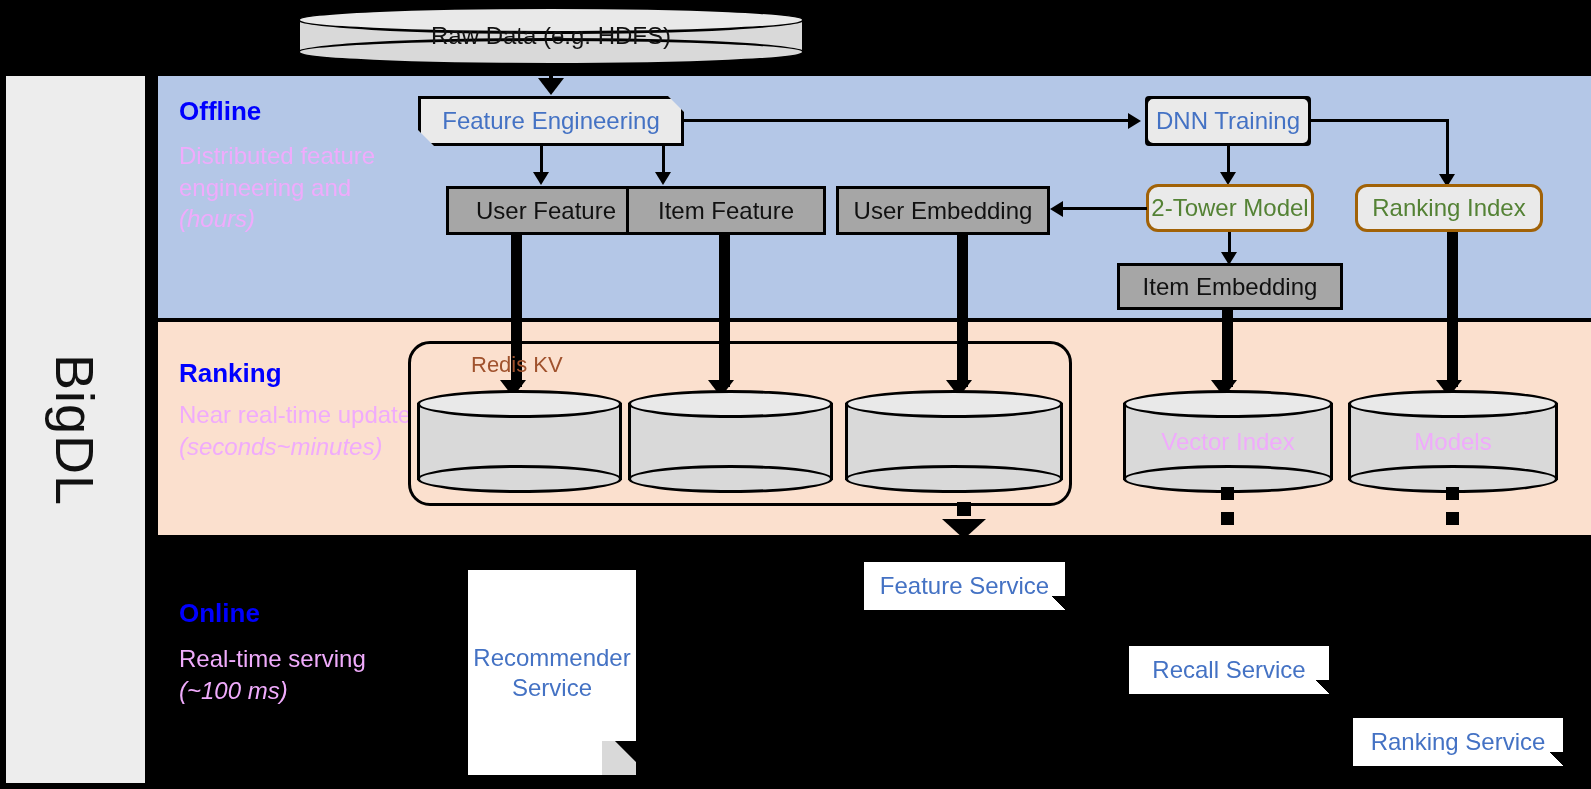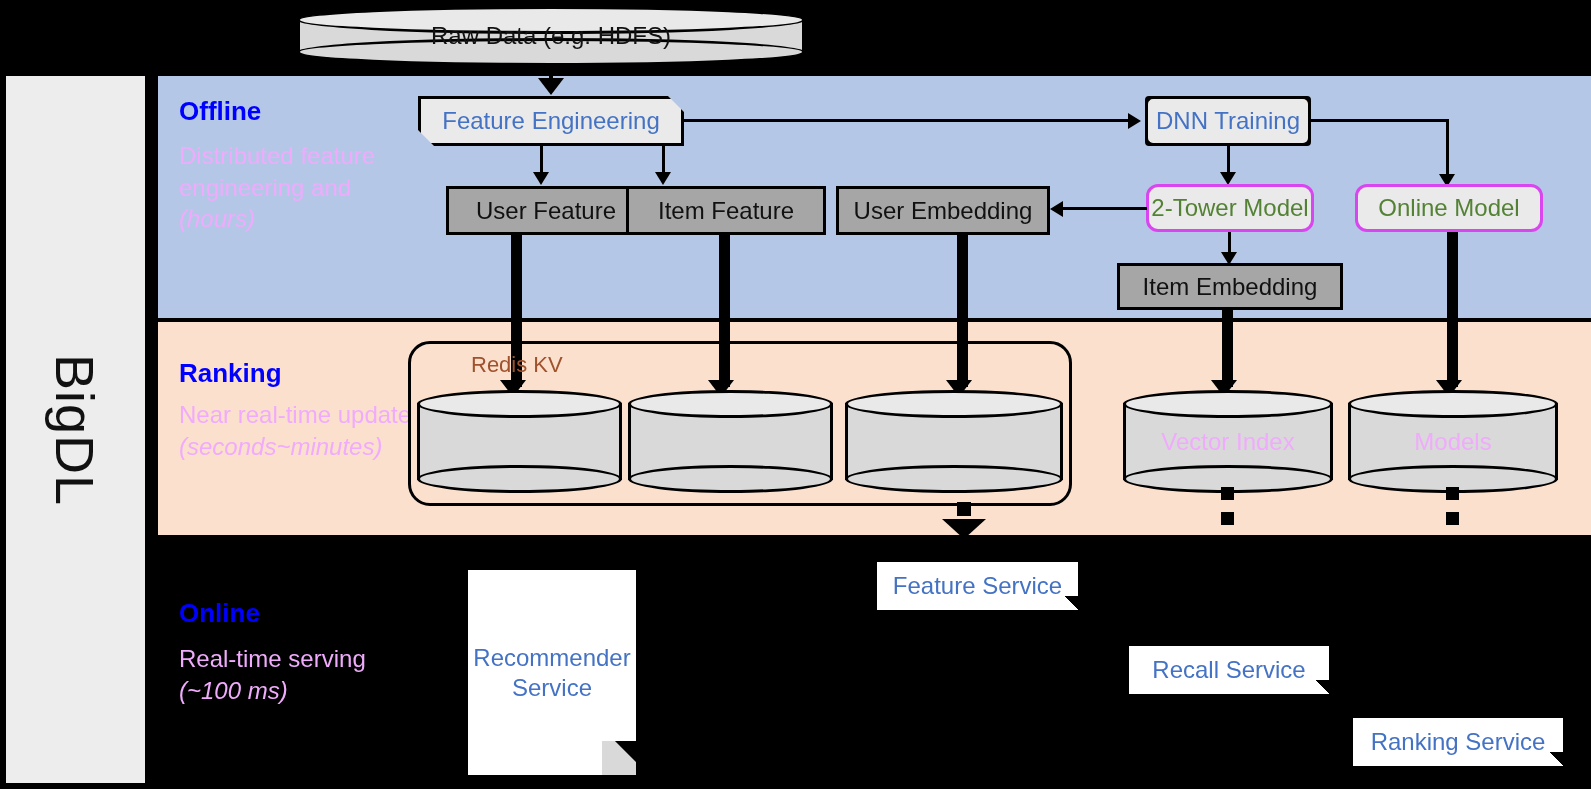--- a/index.html
+++ b/index.html
@@ -32,21 +32,21 @@
   #d-online{left:179px;top:643px;}
 
   
   .node{position:absolute;box-sizing:border-box;display:flex;align-items:center;
         justify-content:center;text-align:center;}
 
   
   .graybox{background:#A6A6A6;border:3px solid #000;color:#111;font-size:24px;}
 
   
-  .procbox{background:#EAEAEA;border:3px solid #d946ef;font-size:24px;}
+  .procbox{background:#EAEAEA;border:3px solid #a16207;font-size:24px;}
   .procbox.green-t{color:#548235;}
   .rounded{border-radius:12px;}
 
   
   #n-feature-eng{background:#EAEAEA;border:3px solid #000;font-size:24px;color:#4472C4;
     clip-path:polygon(0 0, calc(100% - 16px) 0, 100% 16px, 100% 100%, 16px 100%, 0 calc(100% - 16px));}
 
   
   #n-dnn{background:#EAEAEA;border:3px solid #000;font-size:24px;color:#4472C4;
     border-radius:4px;}
@@ -157,21 +157,21 @@
   <div class="arrowdown" style="left:1220px;top:172px;"></div>
 
   <div class="hline" style="left:1311px;top:119px;width:138px;height:3px;"></div>
   <div class="vline" style="left:1446px;top:119px;width:3px;height:62px;"></div>
   <div class="arrowdown" style="left:1439px;top:174px;"></div>
 
   <div class="node procbox rounded green-t" style="left:1146px;top:184px;width:168px;height:48px;">
     <span>2-Tower Model</span>
   </div>
   <div class="node procbox rounded green-t" style="left:1355px;top:184px;width:188px;height:48px;">
-    <span>Online Model</span>
+    <span>Ranking Index</span>
   </div>
 
   <div class="hline" style="left:1063px;top:207px;width:84px;height:3px;"></div>
   <div class="arrowleft" style="left:1050px;top:201px;"></div>
 
   <div class="vline" style="left:1228px;top:232px;width:3px;height:28px;"></div>
   <div class="arrowdown" style="left:1221px;top:252px;"></div>
 
   <div class="node graybox" style="left:1117px;top:263px;width:226px;height:47px;">
     <span>Item Embedding</span>
@@ -231,21 +231,21 @@
   <div class="sq" style="left:1221px;top:512px;width:13px;height:13px;"></div>
 
   <div class="sq" style="left:1446px;top:487px;width:13px;height:13px;"></div>
   <div class="sq" style="left:1446px;top:512px;width:13px;height:13px;"></div>
 
   <div class="svc doc" style="left:468px;top:570px;width:168px;height:205px;">
     <span>Recommender Service</span>
     <span class="fold"></span>
   </div>
 
-  <div class="svc" style="left:864px;top:562px;width:201px;height:48px;margin-left:13px;">
+  <div class="svc" style="left:864px;top:562px;width:201px;height:48px;">
     <span>Feature Service</span>
     <span class="fold"></span>
   </div>
 
   <div class="svc" style="left:1129px;top:646px;width:200px;height:48px;">
     <span>Recall Service</span>
     <span class="fold"></span>
   </div>
 
   <div class="svc" style="left:1353px;top:718px;width:210px;height:48px;">

